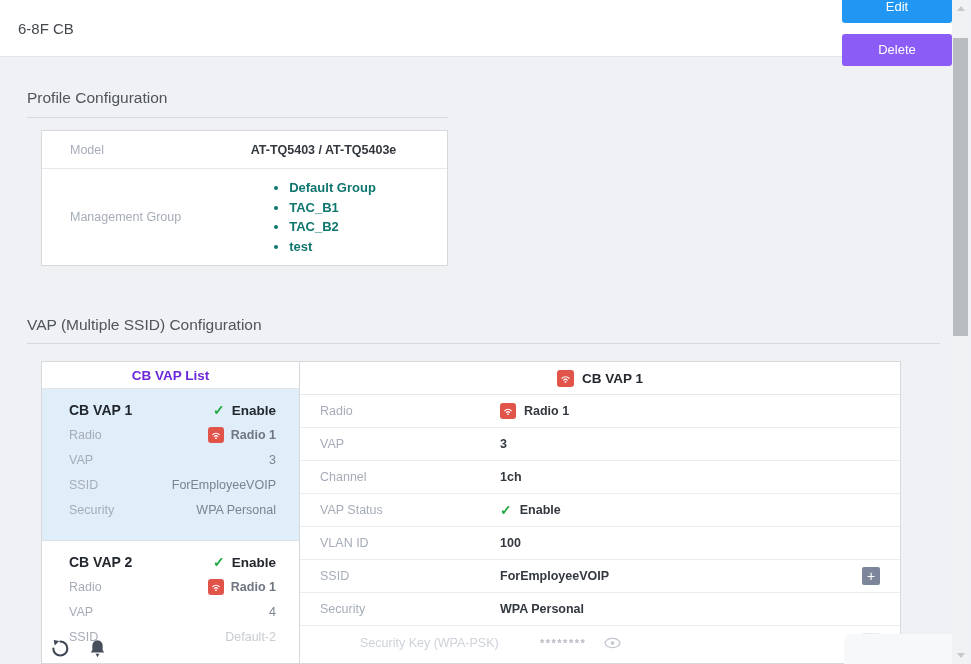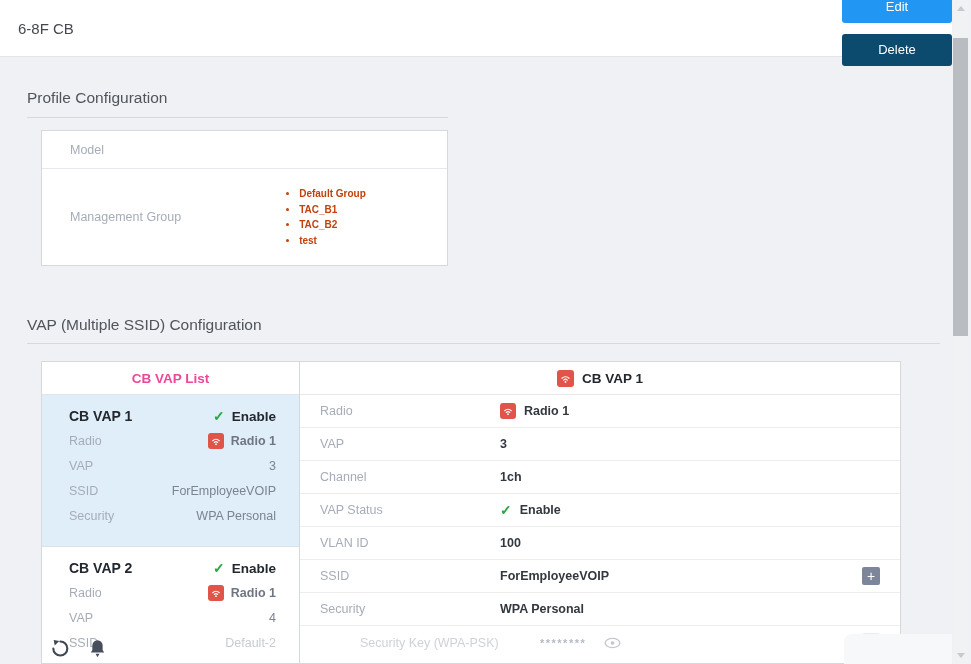--- a/index.html
+++ b/index.html
@@ -18,21 +18,21 @@
     display:flex; align-items:center;
   }
   .page-title { margin-left:18px; font-size:15px; color:#45494f; }
   .topbar-btns { margin-left:auto; margin-right:0; display:flex; gap:11px;flex-direction:column; }
   .btn {
     width:110px; height:32px; border:none; border-radius:3px;
     color:#fff; font-size:13px; font-family:inherit; cursor:pointer;
     display:flex; align-items:center; justify-content:center;
   }
   .btn-edit { background:#2196f3; }
-  .btn-delete { background:#0c4a6e; }
+  .btn-delete { background:#8b5cf6; }
 
   
   .section-title { position:absolute; left:27px; font-size:15.5px; color:#50555c; }
   .s1-title { top:89px; }
   .s1-div { position:absolute; top:117px; left:27px; width:421px; height:1px; background:#d6d9dc; }
   .s2-title { top:316px; }
   .s2-div { position:absolute; top:343px; left:27px; width:913px; height:1px; background:#d6d9dc; }
 
   
   .profile-table {
@@ -44,33 +44,33 @@
   .p-row-group { height:96px; }
   .p-label {
     width:158px; padding-left:28px; display:flex; align-items:center;
     color:#a6adb8; font-size:12.5px;
   }
   .p-value {
     flex:1; display:flex; align-items:center; justify-content:center;
     font-size:12.5px; font-weight:700; color:#33383f;
   }
   ul.groups { list-style:disc; margin:0; padding-left:18px; }
-  ul.groups li { font-size:10px; font-weight:700; color:#c2410c; margin:4.5px 0; }
+  ul.groups li { font-size:13px; font-weight:700; color:#0f766e; margin:4.5px 0; }
 
   
   .vap-wrap { position:absolute; top:361px; left:41px; display:flex; height:303px; }
 
   .vap-list {
     width:259px; background:#fff; border:1px solid #d6d9dc;
     overflow:hidden;
   }
   .list-header {
-    height:33px; border-bottom:1px solid #e2e5e8;
+    height:27px; border-bottom:1px solid #e2e5e8;
     display:flex; align-items:center; justify-content:center;
-    font-size:13.5px; font-weight:700; color:#ec4899;
+    font-size:13.5px; font-weight:700; color:#6d28d9;
   }
   .vap-card { padding:13px 23px 0 27px; height:152px; }
   .vap-card.selected { background:#dfeef9; border-bottom:1px solid #dde2e7; }
   .vap-card.plain { background:#fff; height:118px;text-align:center; }
   .card-title-row { display:flex; justify-content:space-between; align-items:center; }
   .card-title { font-size:14px; font-weight:700; color:#23272e; }
   .card-status { font-size:13.5px; font-weight:700; color:#23272e; display:flex; align-items:center; gap:7px; }
   .check { color:#27a844; font-weight:900; font-size:14px; }
   .c-row { display:flex; justify-content:space-between; align-items:center; margin-top:9px; min-height:16px; }
   .c-label { color:#a6adb8; font-size:12.5px; }
@@ -142,20 +142,21 @@
     <button class="btn btn-delete">Delete</button>
   </div>
 </div>
 
 <div class="section-title s1-title">Profile Configuration</div>
 <div class="s1-div"></div>
 
 <div class="profile-table">
   <div class="p-row p-row-model">
     <div class="p-label">Model</div>
+    <div class="p-value">AT-TQ5403 / AT-TQ5403e</div>
   </div>
   <div class="p-row p-row-group">
     <div class="p-label">Management Group</div>
     <div class="p-value">
       <ul class="groups">
         <li>Default Group</li>
         <li>TAC_B1</li>
         <li>TAC_B2</li>
         <li>test</li>
       </ul>

